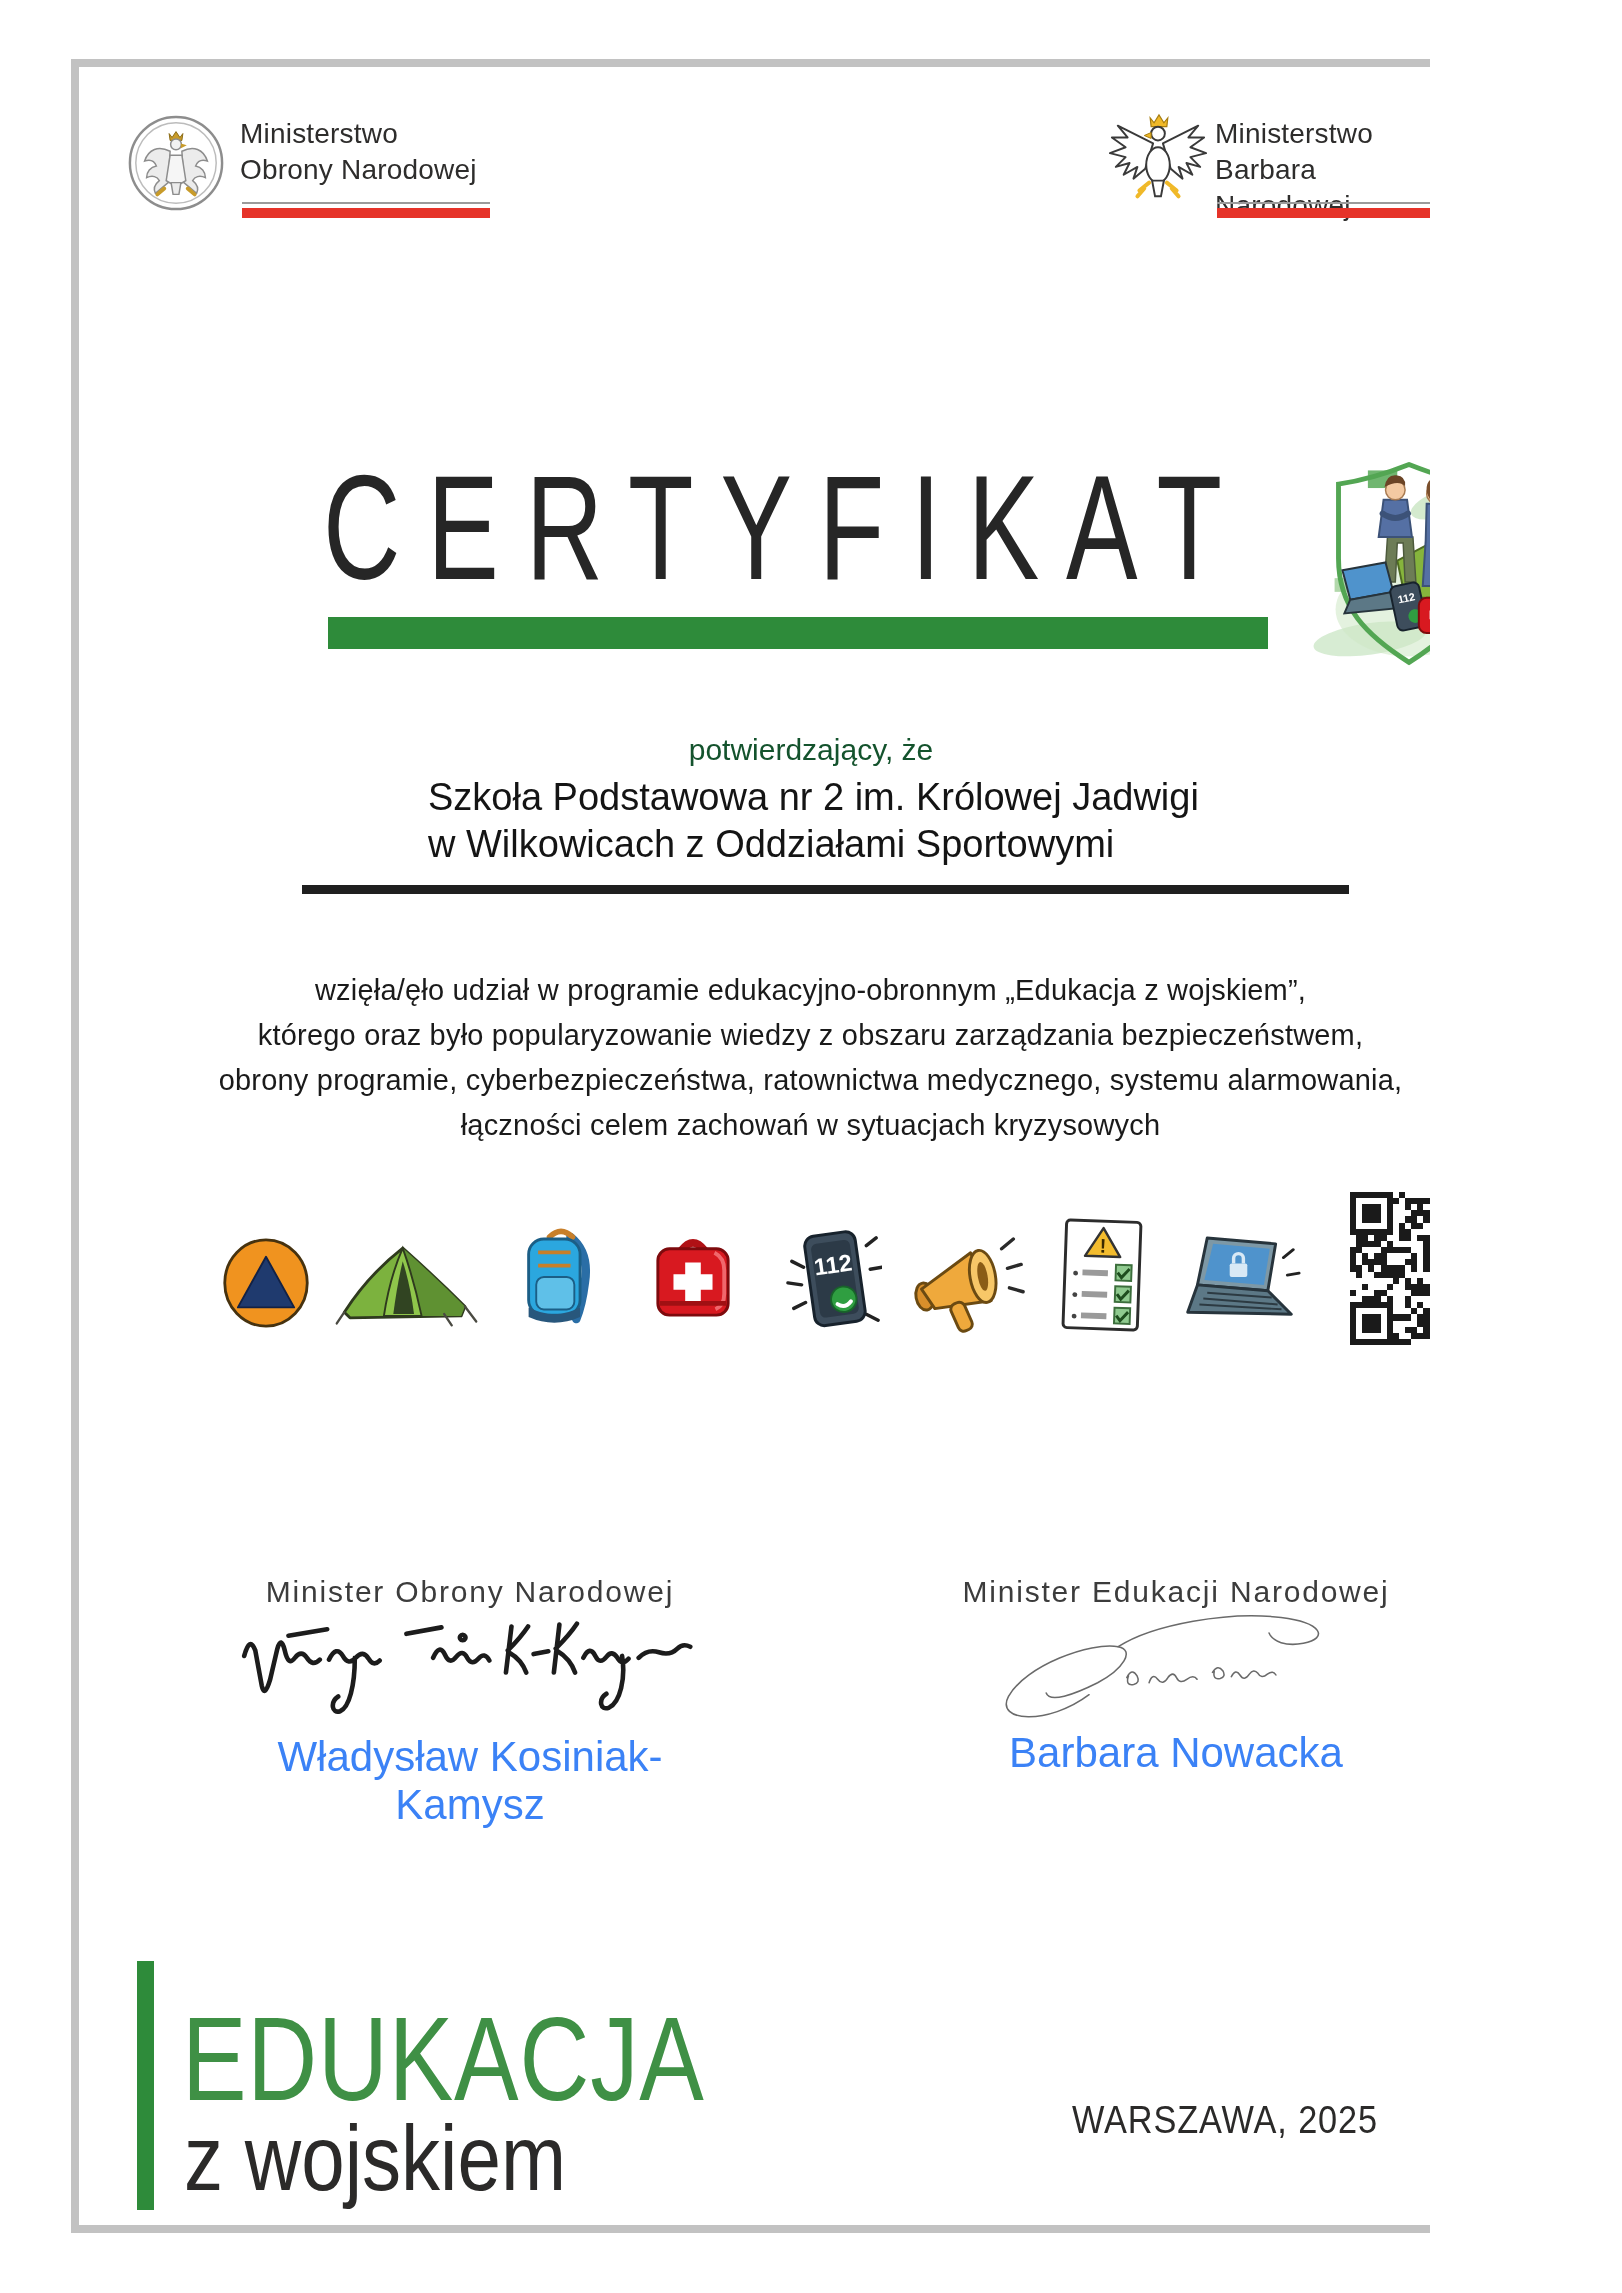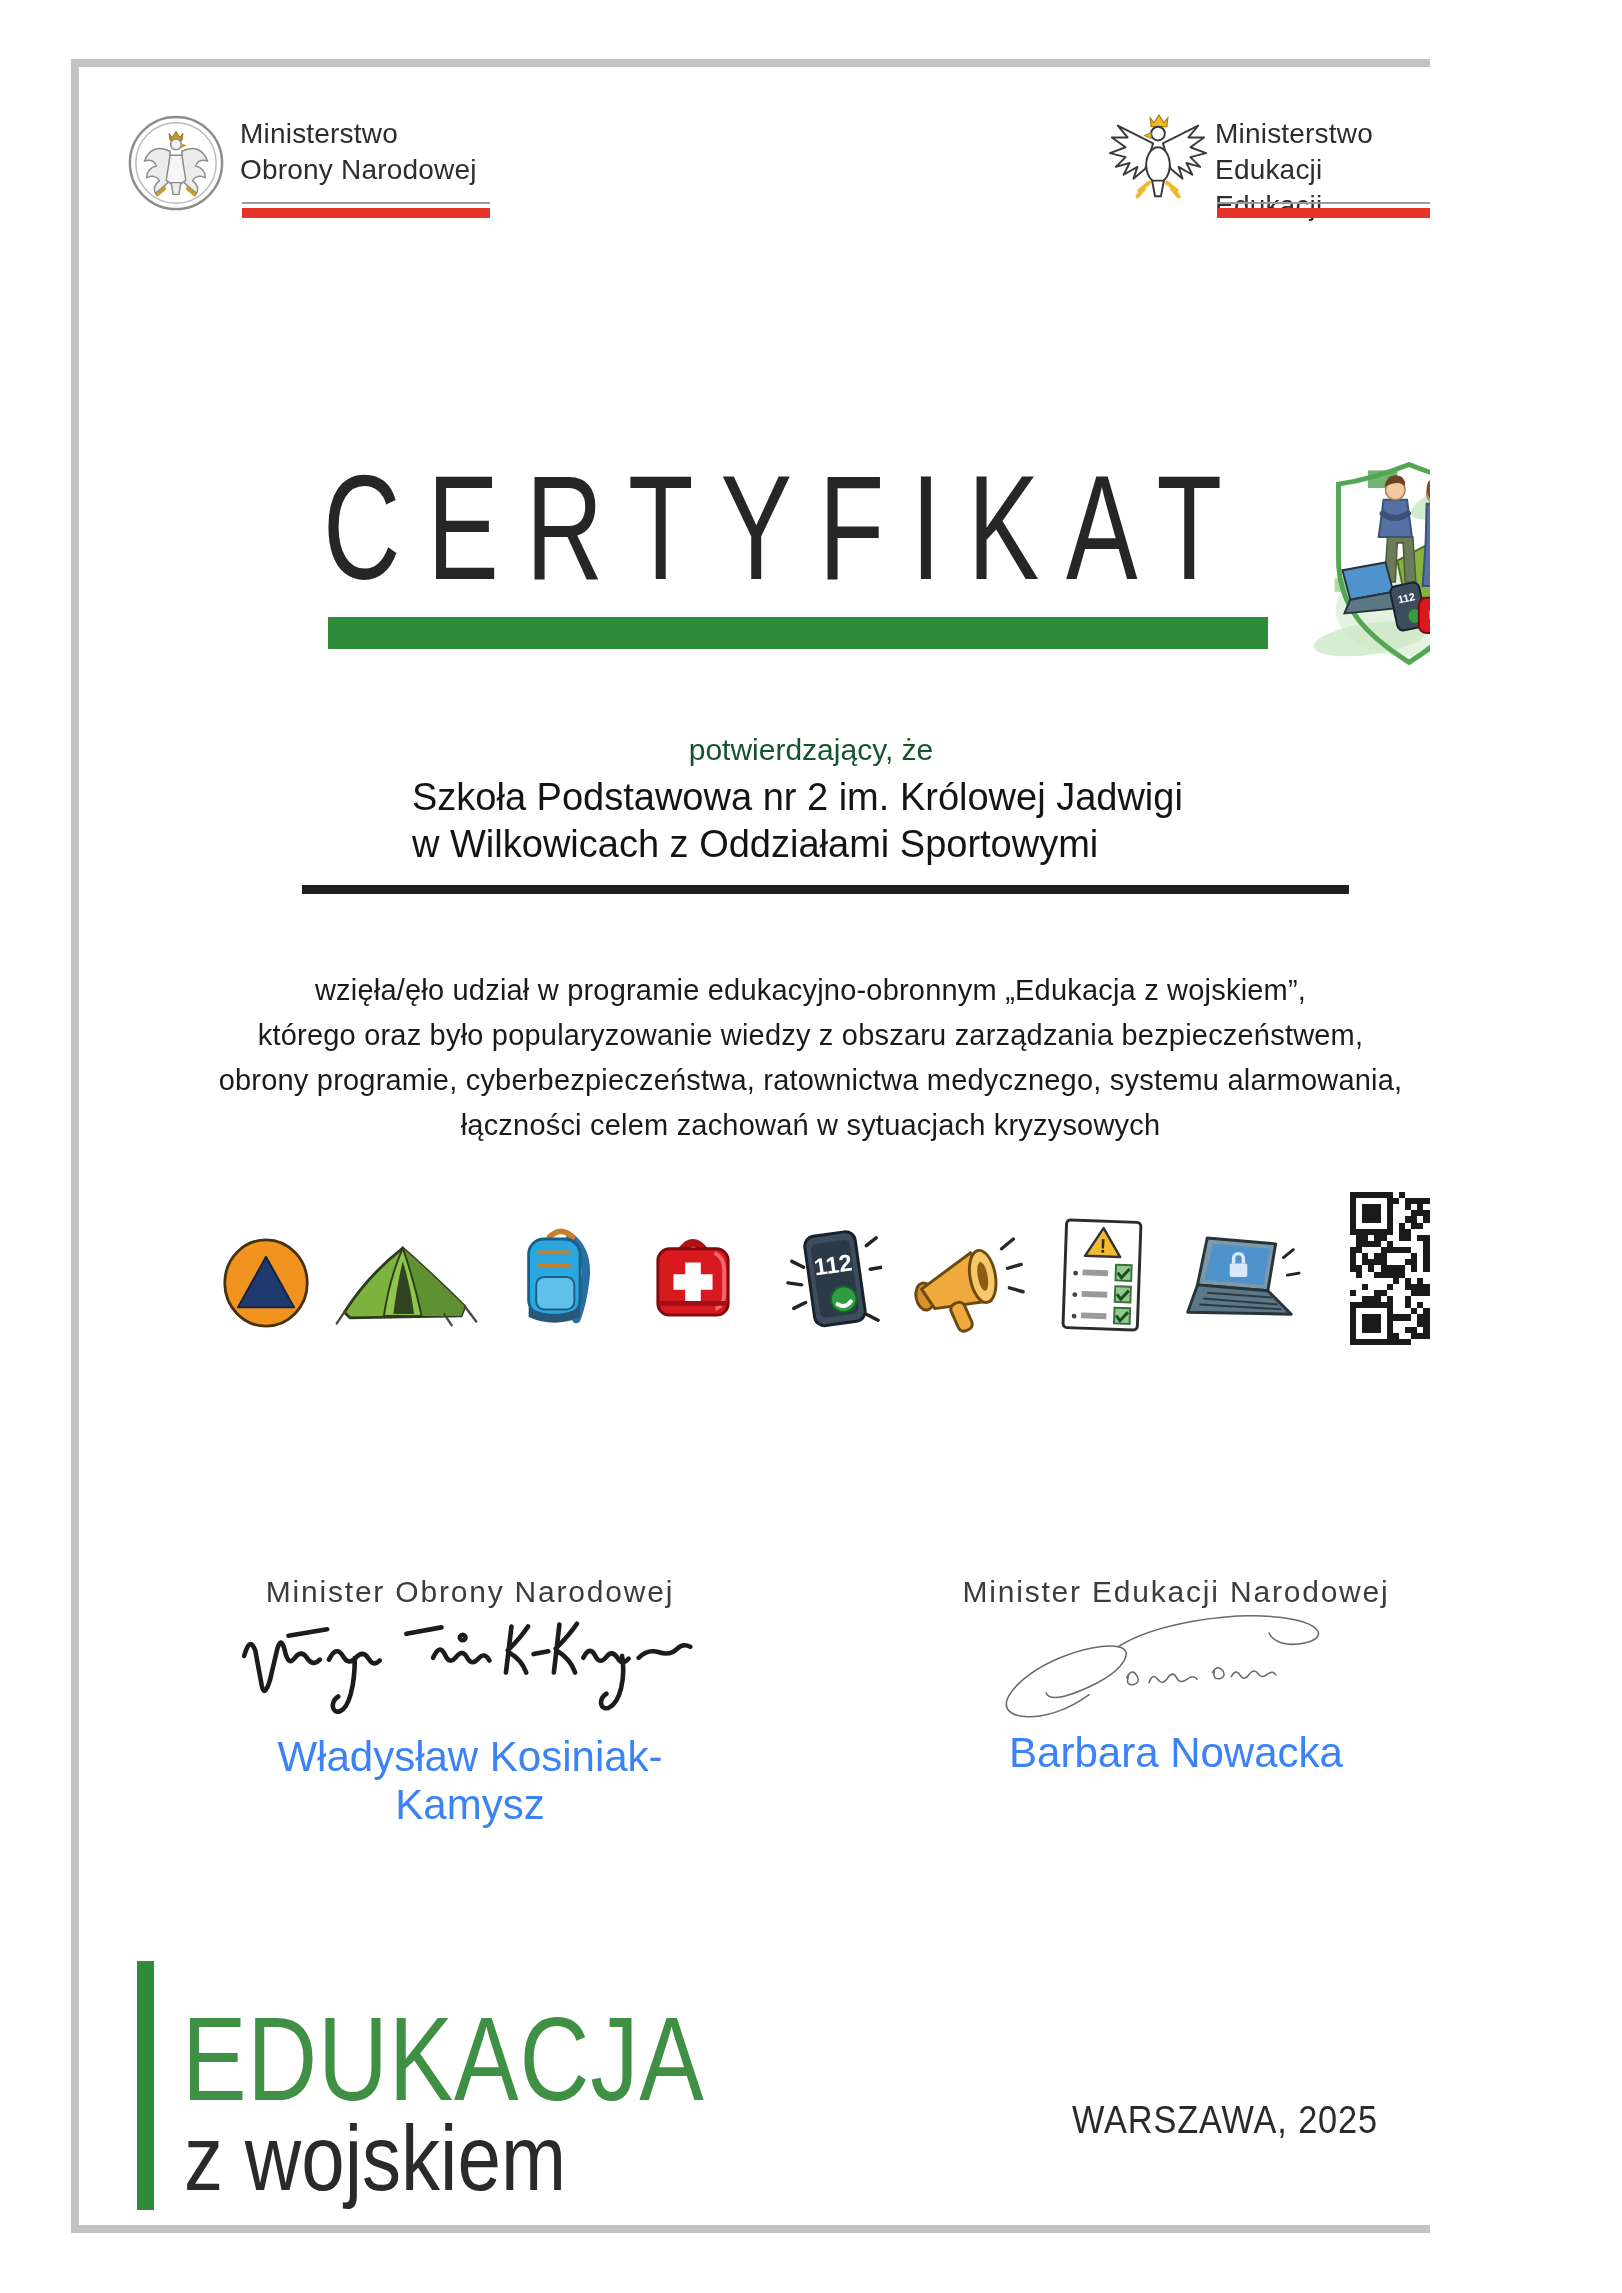--- a/index.html
+++ b/index.html
@@ -9,21 +9,21 @@
   .frame{left:71px;top:59px;width:1464px;height:2158px;border:8.8px solid #c2c2c2;background:#fff;}
   
   .min-text{font-size:28px;line-height:36px;color:#2e2d2c;letter-spacing:0.2px;}
   .hairline{height:2px;background:#9b9b9b;}
   .redbar{height:9.8px;background:#e63329;}
   
   .cert-title{left:323px;top:453px;font-size:149px;line-height:149px;font-weight:400;color:#262626;
               letter-spacing:.25em;white-space:nowrap;transform:scaleX(0.72);transform-origin:left top;}
   .green-bar{left:328px;top:617px;width:940px;height:32px;background:#2e8b3a;}
   .intro{left:0;top:733px;width:1622px;text-align:center;font-size:30px;color:#14532d;}
-  .school{left:412px;top:774px;font-size:38px;line-height:47px;color:#141414;white-space:nowrap;}
+  .school{left:428px;top:774px;font-size:38px;line-height:47px;color:#141414;white-space:nowrap;}
   .school-line{left:302px;top:885px;width:1047px;height:8.8px;background:#1f1f1f;}
   .body-par{left:78px;top:968px;width:1465px;text-align:center;font-size:29px;line-height:45px;
             color:#1a1a1a;letter-spacing:0.2px;}
   
   .sig-col{text-align:center;}
   .sig-role{font-size:30px;letter-spacing:1.8px;color:#3c3c3c;margin-top:15px;}
   .sig-name{font-size:42px;color:#3b82f6;}
   
   .foot-bar{left:137px;top:1961px;width:16.7px;height:249px;background:#2e8b3a;}
   .edu1{left:182px;top:2000px;font-size:118px;line-height:118px;color:#3f9045;letter-spacing:1px;
@@ -68,21 +68,21 @@
       <path d="M58 40 L94 22 L84 34 L100 34 L86 44 L102 50 L86 54 L96 64 L82 60 L88 72 L74 64 L78 76 L66 66 Z" fill="#ffffff" stroke="#3a3a3a" stroke-width="2" stroke-linejoin="round"></path>
       <circle cx="53" cy="30" r="7" fill="#ffffff" stroke="#3a3a3a" stroke-width="2"></circle>
       <path d="M46 29 l-7 3 7 3 Z" fill="#f0b929" stroke="#a77d10" stroke-width="1"></path>
       <ellipse cx="53" cy="62" rx="12" ry="18" fill="#ffffff" stroke="#3a3a3a" stroke-width="2"></ellipse>
       <path d="M47 78 h12 l-3 16 h-6 Z" fill="#ffffff" stroke="#3a3a3a" stroke-width="2"></path>
       <path d="M44 80 l-10 8 m5 -2 l-7 8 M62 80 l10 8 m-5 -2 l7 8" stroke="#f0b929" stroke-width="4" stroke-linecap="round"></path>
     </svg>
   </div>
   <div class="abs min-text" style="left:1215px;top:116px;">
     <div>Ministerstwo</div>
-    <div>Edukacji Edukacji</div>
+    <div>Barbara Narodowej</div>
   </div>
   <div class="abs hairline" style="left:1217px;top:202px;width:253px;"></div>
   <div class="abs redbar" style="left:1217px;top:208px;width:253px;"></div>
 
   <div class="abs cert-title">CERTYFIKAT</div>
   <div class="abs green-bar"></div>
 
   <div class="abs" style="left:1311px;top:443px;width:198px;height:237px;">
     <svg width="198" height="237" viewBox="0 0 202 242">
       <ellipse cx="60" cy="200" rx="58" ry="16" fill="#b7dcae" opacity=".55" transform="rotate(-8 60 200)"></ellipse>

